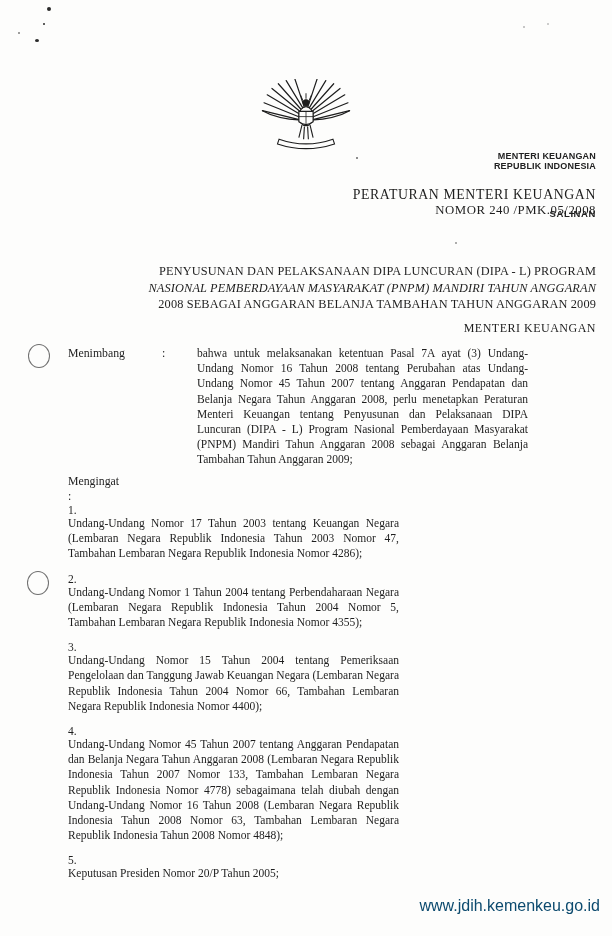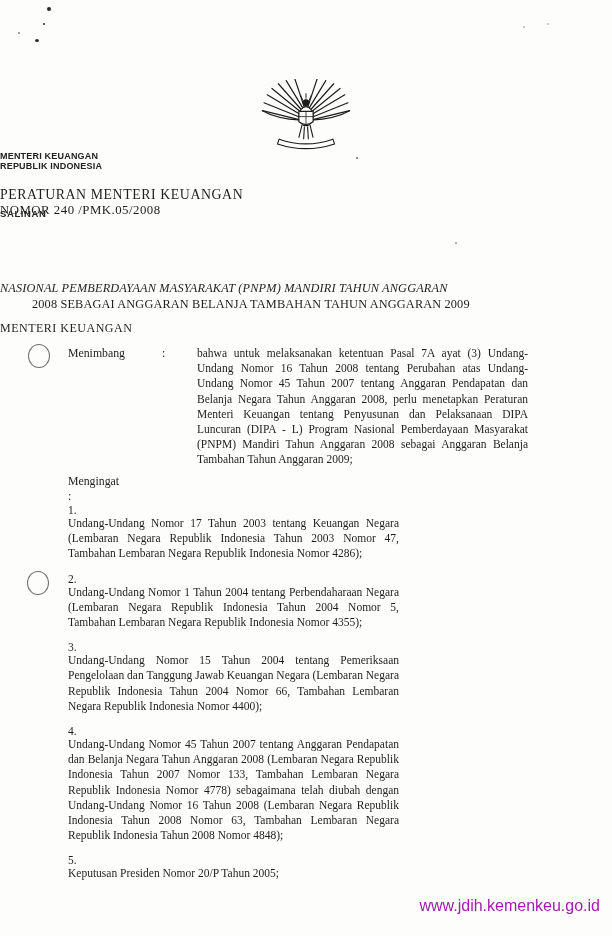--- a/index.html
+++ b/index.html
@@ -2,21 +2,21 @@
 <html><head>
 <meta charset="utf-8">
 <style>
   html,body { margin:0; padding:0; background:#e8e8e8; }
   .page {
     position:relative; width:612px; height:936px; margin:0 auto;
     background:#fdfdfc; overflow:hidden;
     font-family:"Liberation Serif","DejaVu Serif",serif;
     color:#1e1e1e;
   }
-  .centered { position:absolute; left:0; right:16px; text-align:left; }
+  .centered { position:absolute; left:0; right:16px; text-align:right; }
 
   
   .emblem-wrap { position:absolute; left:258px; top:79px; width:96px; height:76px; }
   .org-line { font-family:"Liberation Sans","DejaVu Sans",sans-serif; font-weight:bold; font-size:9px; letter-spacing:0.2px; color:#222; }
   .org1 { top:151px; }
   .org2 { top:161px; }
   .salinan { top:171px; font-size:9.5px; letter-spacing:0.6px;margin-top:37px; }
   .reg-title { top:187px; font-size:13.8px; letter-spacing:0.6px; }
   .reg-number { top:203px; font-size:12.8px; letter-spacing:0.5px; }
 
@@ -43,21 +43,21 @@
   .punch1 { left:28px; top:344px; }
   .punch2 { left:27px; top:571px; }
 
   
   .speck { position:absolute; background:#2a2a2a; border-radius:50%; }
 
   
   .site-link {
     position:absolute; right:12px; top:897px;
     font-family:"Liberation Sans","DejaVu Sans",sans-serif;
-    font-size:16px; color:#a21caf; text-decoration:none;
+    font-size:16px; color:#0c4a6e; text-decoration:none;
   }
 </style>
 </head>
 <body>
 
 <div class="page">
 
   <span class="speck" style="left:47px;top:7px;width:4px;height:4px;"></span>
   <span class="speck" style="left:43px;top:23px;width:2px;height:2px;"></span>
   <span class="speck" style="left:18px;top:32px;width:2px;height:2px;opacity:.6;"></span>
@@ -108,20 +108,21 @@
       <path d="M26 76 Q60 88 94 76 L96 82 Q60 94 24 82 Z" fill="#fdfdfc" stroke="#1d1d1d" stroke-width="1.4"></path>
     </svg>
   </div>
 
   <div class="centered org-line org1">MENTERI KEUANGAN</div>
   <div class="centered org-line org2">REPUBLIK INDONESIA</div>
   <div class="centered org-line salinan">SALINAN</div>
   <div class="centered reg-title">PERATURAN MENTERI KEUANGAN</div>
   <div class="centered reg-number">NOMOR 240 /PMK.05/2008</div>
 
+  <div class="centered subject-line subj1">PENYUSUNAN DAN PELAKSANAAN DIPA LUNCURAN (DIPA - L) PROGRAM</div>
   <div class="centered subject-line subj2">NASIONAL PEMBERDAYAAN MASYARAKAT (PNPM) MANDIRI TAHUN ANGGARAN</div>
   <div class="centered subject-line subj3">2008 SEBAGAI ANGGARAN BELANJA TAMBAHAN TAHUN ANGGARAN 2009</div>
   <div class="centered issuer">MENTERI KEUANGAN</div>
 
   <div class="consider-block">
     <div class="label-cell">Menimbang</div>
     <div class="colon-cell">:</div>
     <div class="para-cell">bahwa untuk melaksanakan ketentuan Pasal 7A ayat (3) Undang-Undang Nomor 16 Tahun 2008 tentang Perubahan atas Undang-Undang Nomor 45 Tahun 2007 tentang Anggaran Pendapatan dan Belanja Negara Tahun Anggaran 2008, perlu menetapkan Peraturan Menteri Keuangan tentang Penyusunan dan Pelaksanaan DIPA Luncuran (DIPA - L) Program Nasional Pemberdayaan Masyarakat (PNPM) Mandiri Tahun Anggaran 2008 sebagai Anggaran Belanja Tambahan Tahun Anggaran 2009;</div>
   </div>
 

